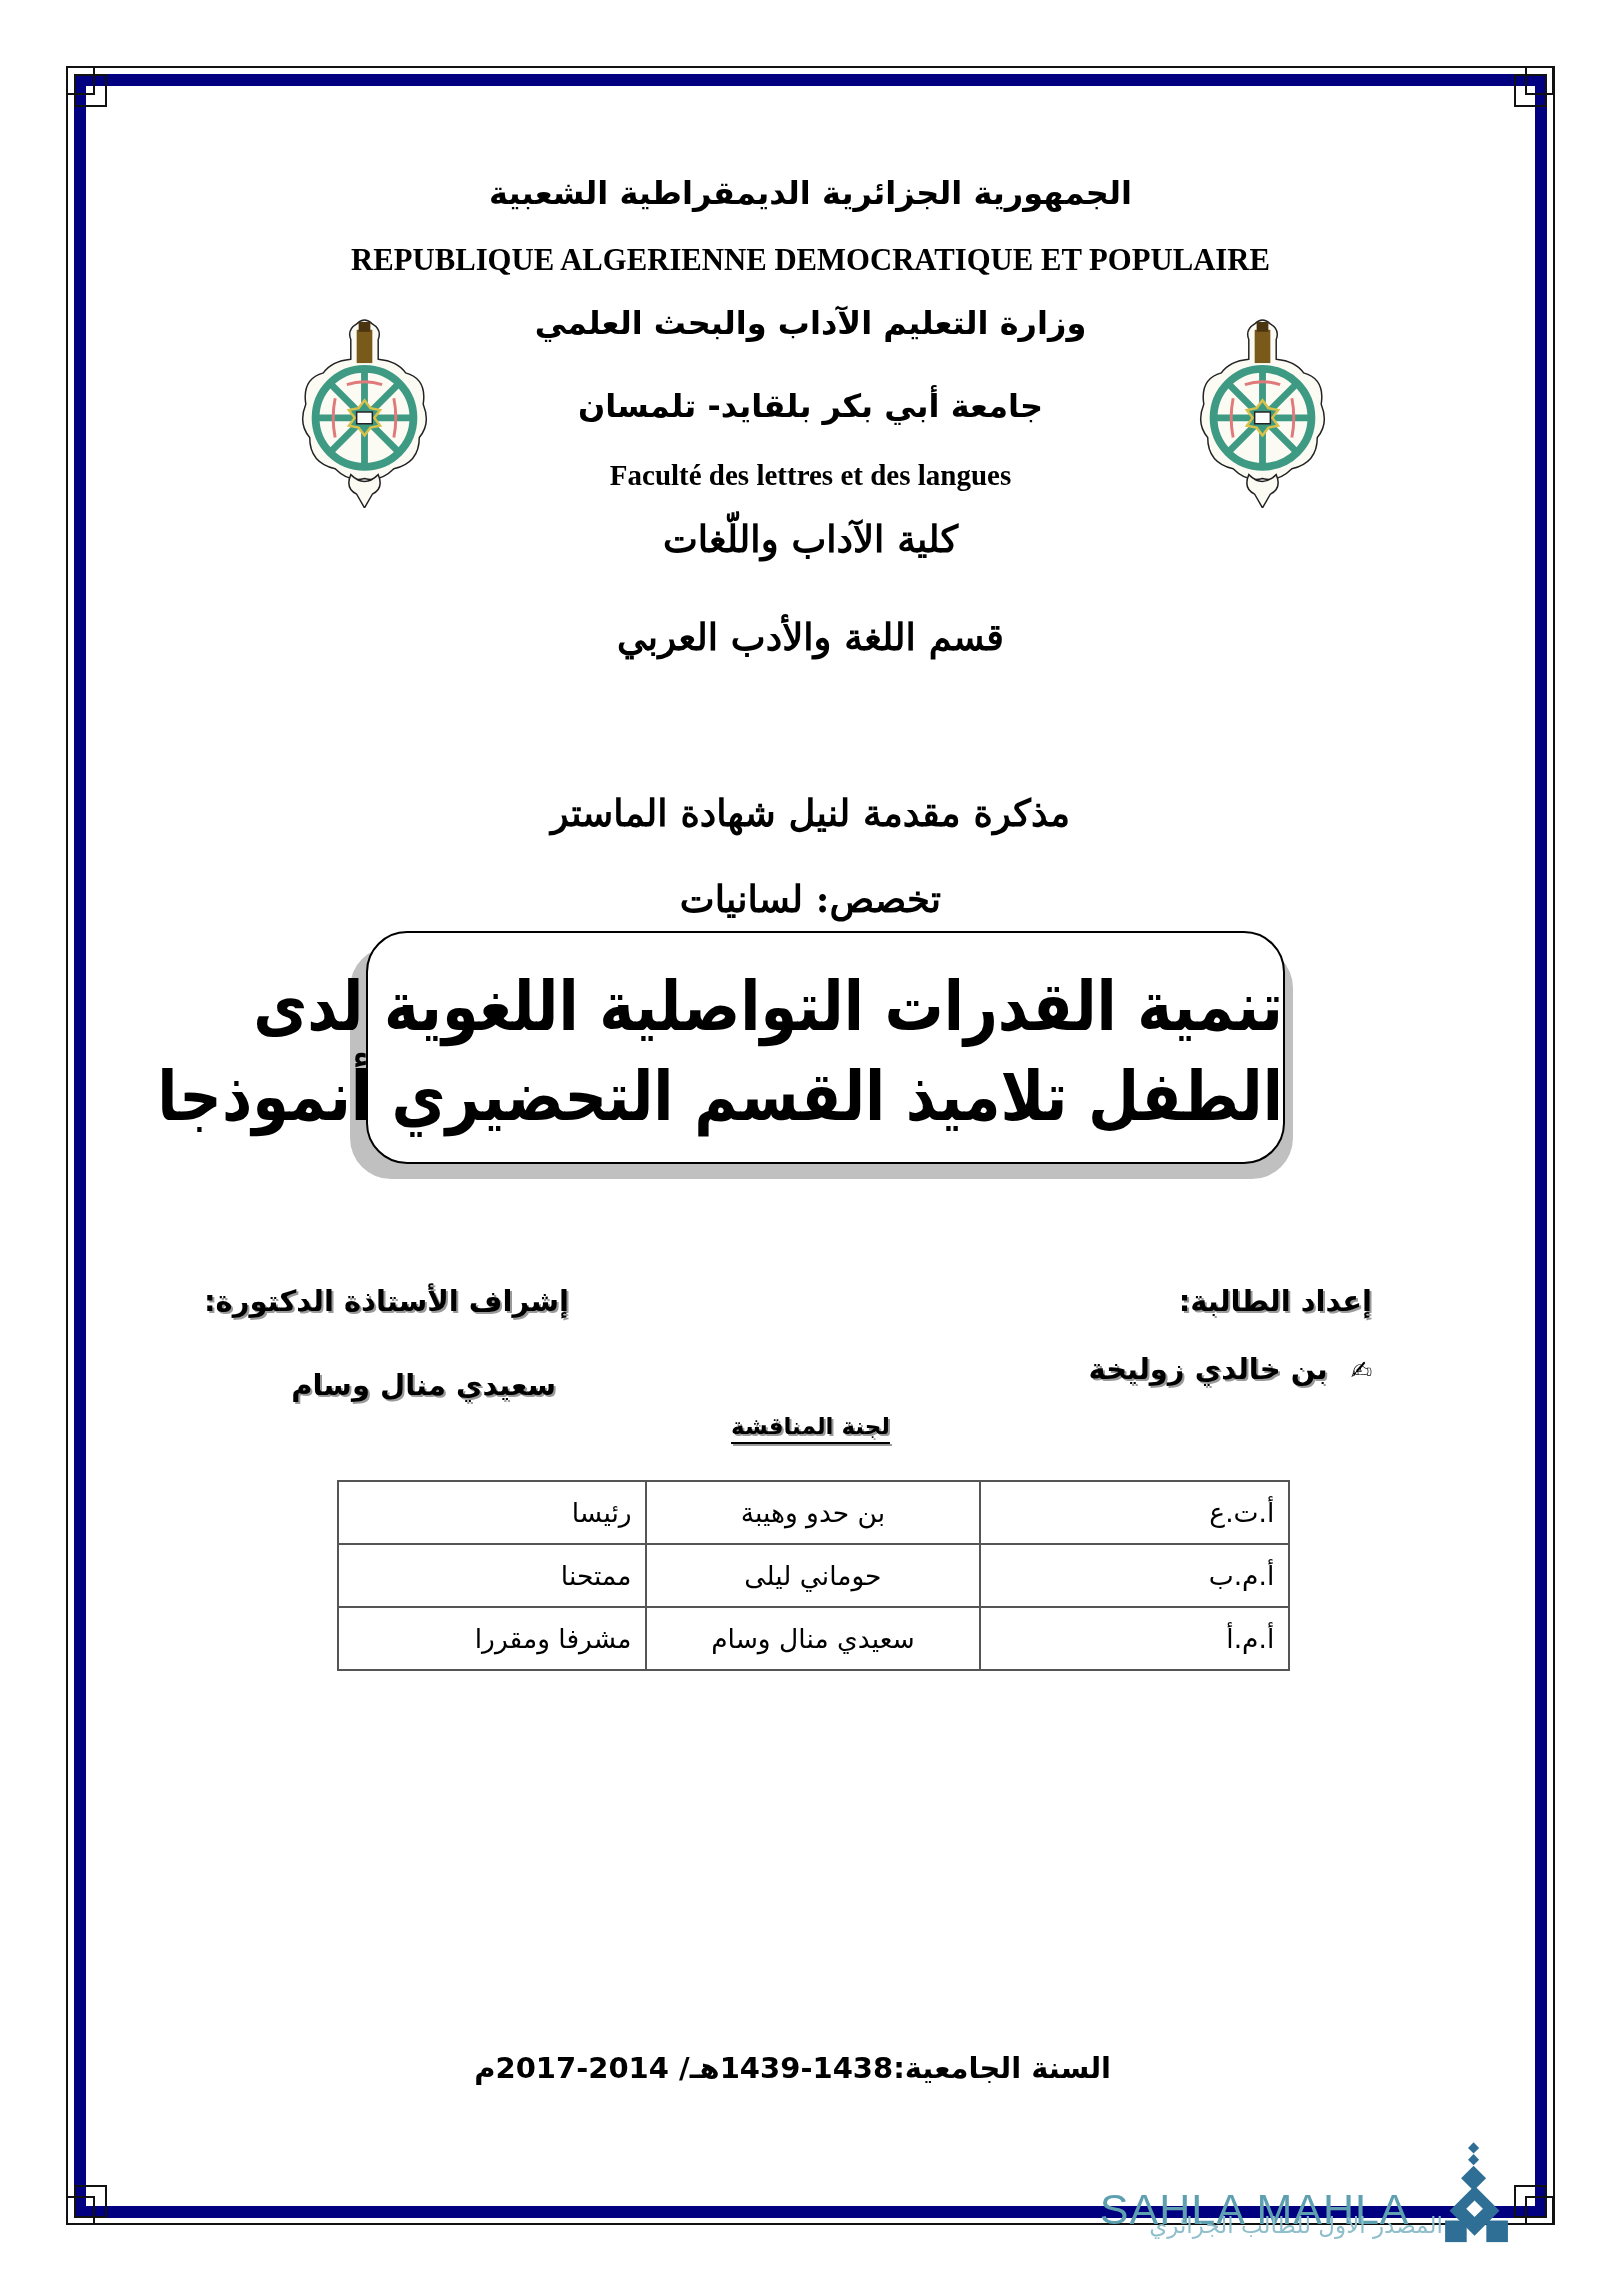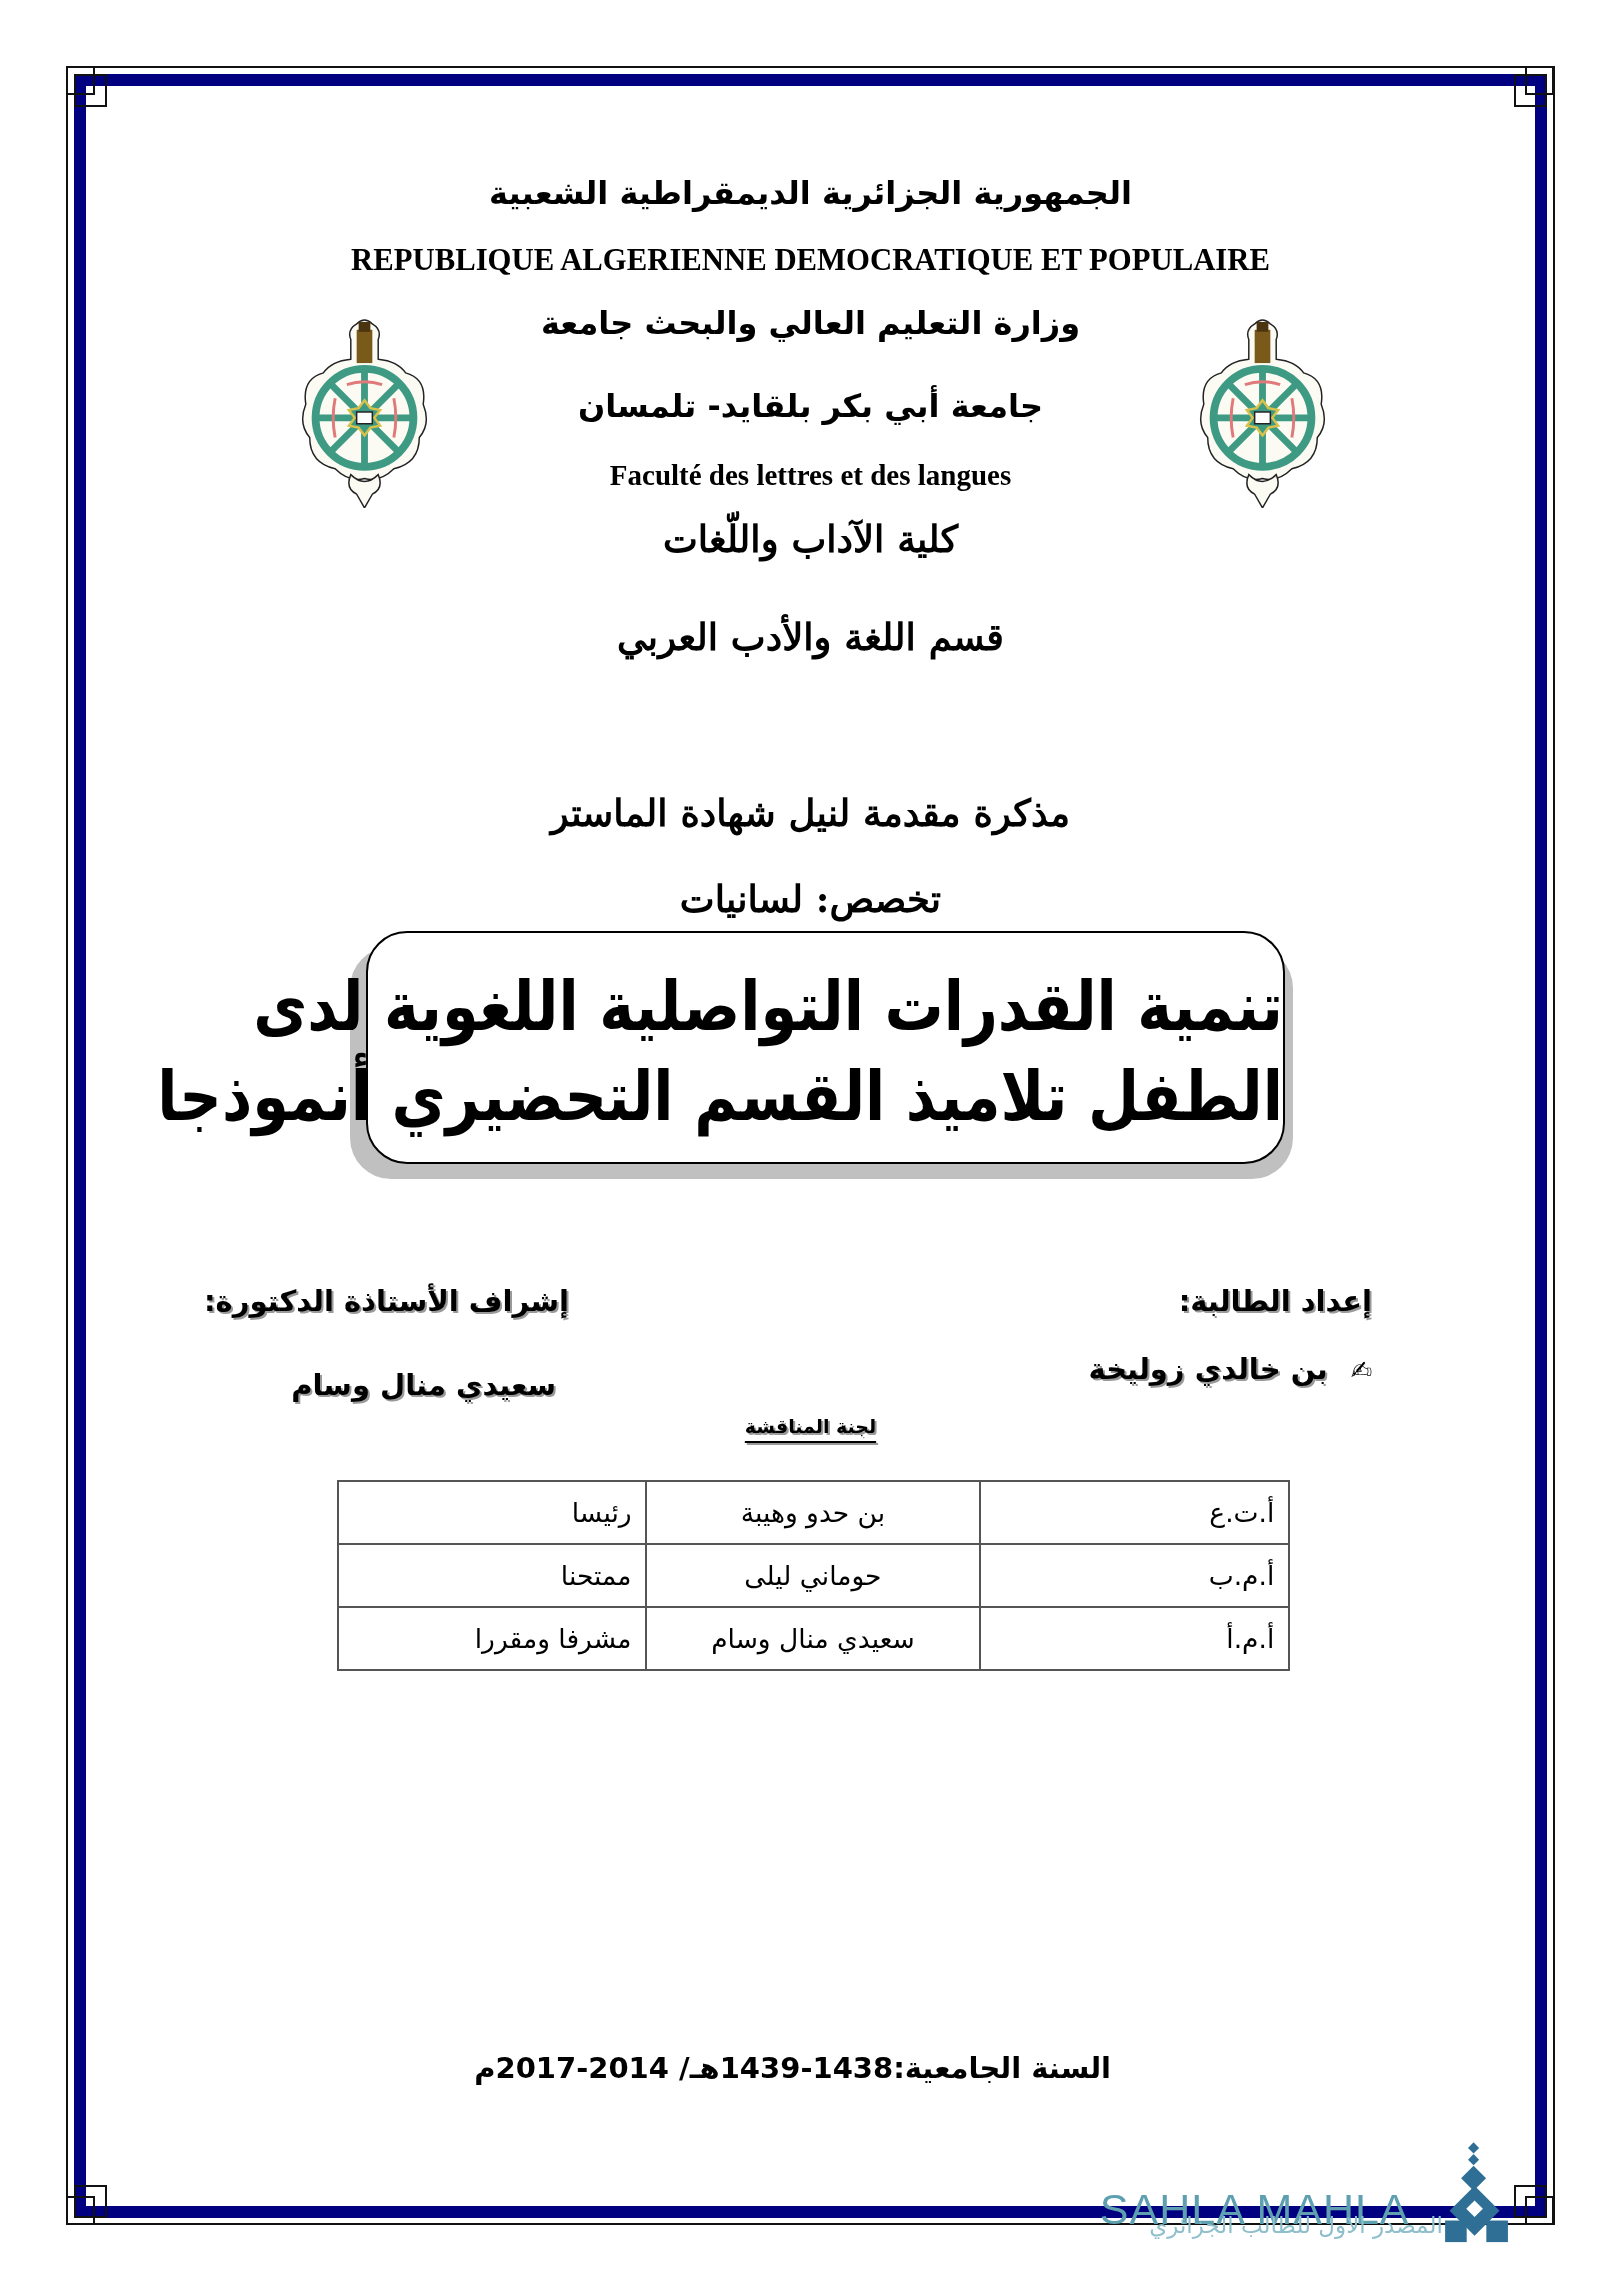--- a/index.html
+++ b/index.html
@@ -45,21 +45,21 @@
 <div class="corner" style="left:74px;top:74px;width:33px;height:33px;"></div>
 <div class="corner" style="left:1525px;top:66px;"></div>
 <div class="corner" style="left:1514px;top:74px;width:33px;height:33px;"></div>
 <div class="corner" style="left:66px;top:2196px;"></div>
 <div class="corner" style="left:74px;top:2185px;width:33px;height:33px;"></div>
 <div class="corner" style="left:1525px;top:2196px;"></div>
 <div class="corner" style="left:1514px;top:2185px;width:33px;height:33px;"></div>
 
 <div class="center-line ar ar-bold" style="top:169px;font-size:32px;line-height:49px;">الجمهورية الجزائرية الديمقراطية الشعبية</div>
 <div class="center-line fr" style="top:239px;font-size:32px;line-height:41px;transform:scaleX(0.96);">REPUBLIQUE ALGERIENNE DEMOCRATIQUE ET POPULAIRE</div>
-<div class="center-line ar ar-bold" style="top:299px;font-size:32px;line-height:49px;">وزارة التعليم العالي والبحث جامعة</div>
+<div class="center-line ar ar-bold" style="top:299px;font-size:32px;line-height:49px;">وزارة التعليم الآداب والبحث العلمي</div>
 <div class="center-line ar ar-bold" style="top:382px;font-size:32px;line-height:49px;">جامعة أبي بكر بلقايد- تلمسان</div>
 <div class="center-line fr" style="top:456px;font-size:29px;line-height:39px;">Faculté des lettres et des langues</div>
 <div class="center-line ar ar-serif" style="top:512px;font-size:37px;line-height:55px;">كلية الآداب واللّغات</div>
 <div class="center-line ar ar-serif" style="top:610px;font-size:37px;line-height:55px;">قسم اللغة والأدب العربي</div>
 
 <svg class="logo" style="left:296px;top:316px;" viewBox="0 0 140 196">
   <path d="M62 8 Q70 0 78 8 Q88 14 84 24 L84 44 Q104 46 112 58 Q134 64 130 90 Q138 110 126 124 Q126 150 100 156 Q86 170 70 166 Q54 170 40 156 Q14 150 14 124 Q2 110 10 90 Q6 64 28 58 Q36 46 56 44 L56 24 Q52 14 62 8 Z" fill="#fbfbf3" stroke="#222" stroke-width="1.5"></path>
   <rect x="62" y="14" width="16" height="34" fill="#7a5a1a"></rect>
   <rect x="64" y="6" width="12" height="10" fill="#4a3510"></rect>
   <circle cx="70" cy="104" r="50" fill="none" stroke="#3f9a84" stroke-width="8"></circle>
@@ -111,21 +111,21 @@
 <div class="abs ar ar-bold shadow-text" style="right:249px;top:1264px;font-size:29px;line-height:43px;white-space:nowrap;">إعداد الطالبة:</div>
 <div class="abs ar ar-bold shadow-text" style="right:1052px;top:1264px;font-size:29px;line-height:43px;white-space:nowrap;">إشراف الأستاذة الدكتورة:</div>
 
 <div class="abs ar" style="right:249px;top:1348px;font-size:29px;line-height:43px;white-space:nowrap;">
   <span style="font-family:'DejaVu Sans',sans-serif;font-size:25.5px;">✍</span>
   <span class="ar-bold shadow-text" style="margin-right:13.7px;">بن خالدي زوليخة</span>
 </div>
 <div class="abs ar ar-bold shadow-text" style="right:1065px;top:1348px;font-size:29px;line-height:43px;white-space:nowrap;">سعيدي منال وسام</div>
 
 <div class="center-line ar" style="top:1405px;">
-  <span class="ar-bold shadow-text" style="font-size:19px;line-height:43px;text-decoration:underline;text-underline-offset:7.8px;text-decoration-thickness:2px;">لجنة المناقشة</span>
+  <span class="ar-bold shadow-text" style="font-size:23px;line-height:43px;text-decoration:underline;text-underline-offset:7.8px;text-decoration-thickness:2px;">لجنة المناقشة</span>
 </div>
 
 <table class="committee">
   <tbody>
     <tr>
       <td class="c-rank">أ.ت.ع</td>
       <td class="c-name">بن حدو وهيبة</td>
       <td class="c-role">رئيسا</td>
     </tr>
     <tr>

